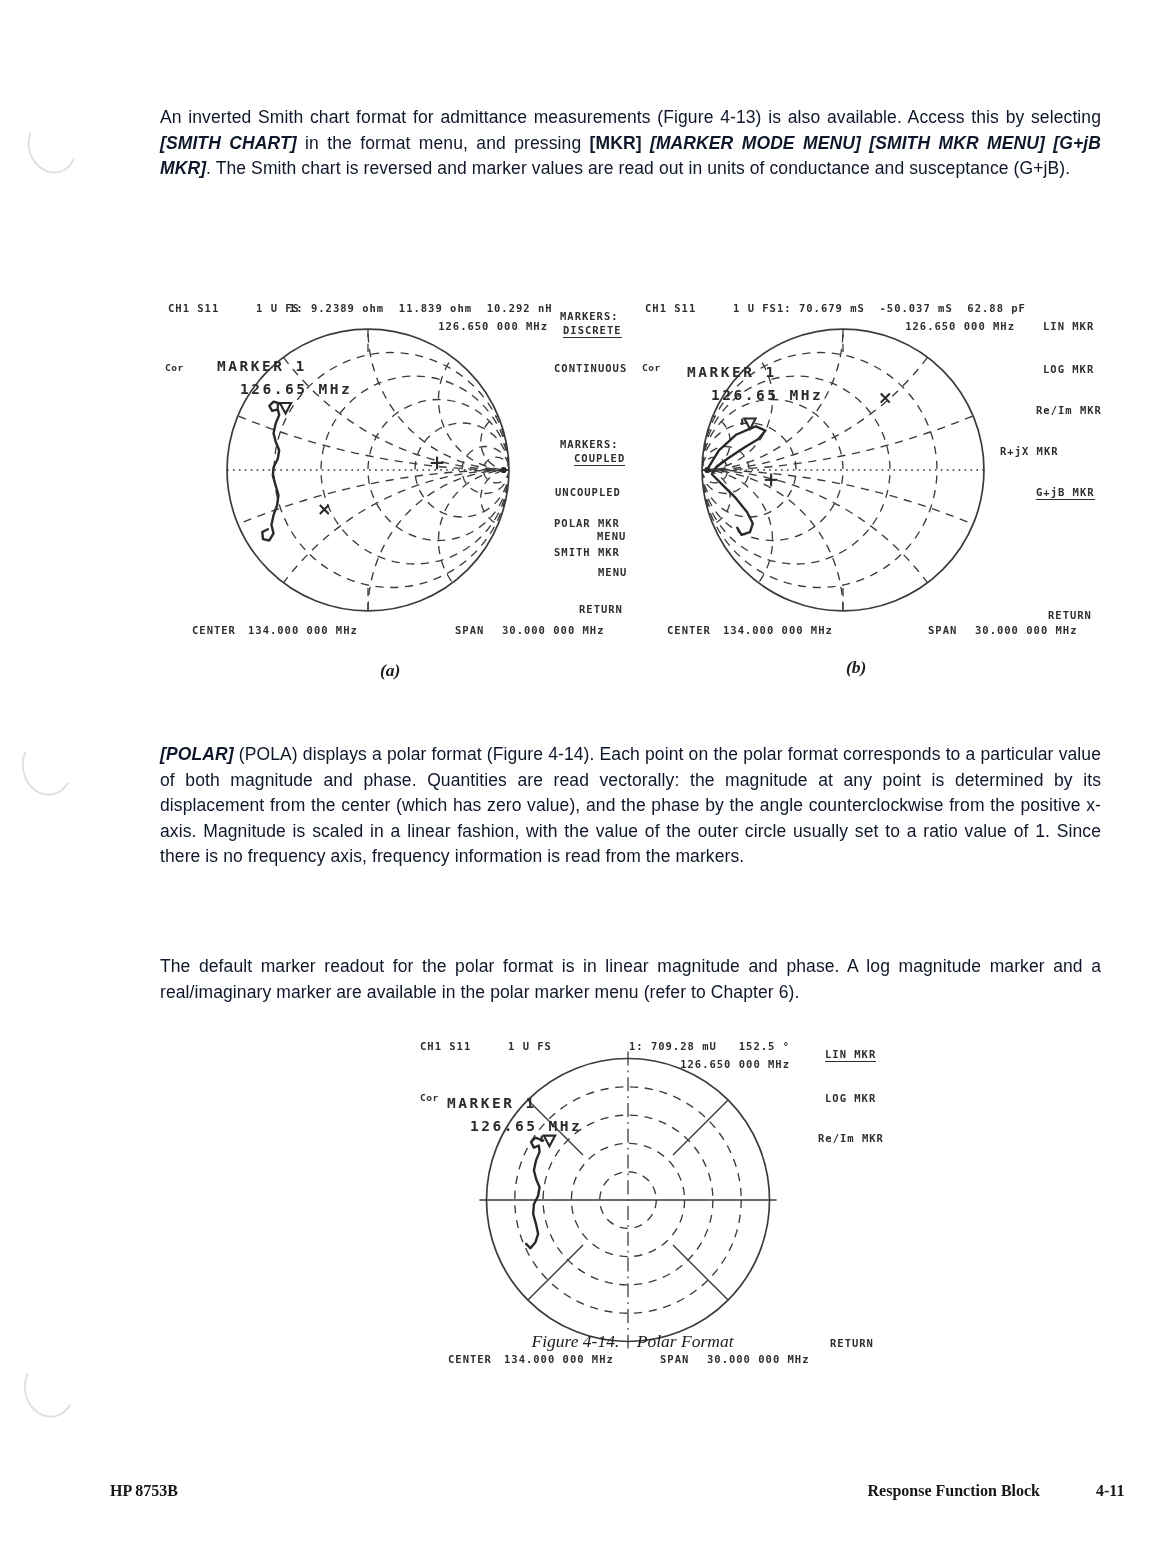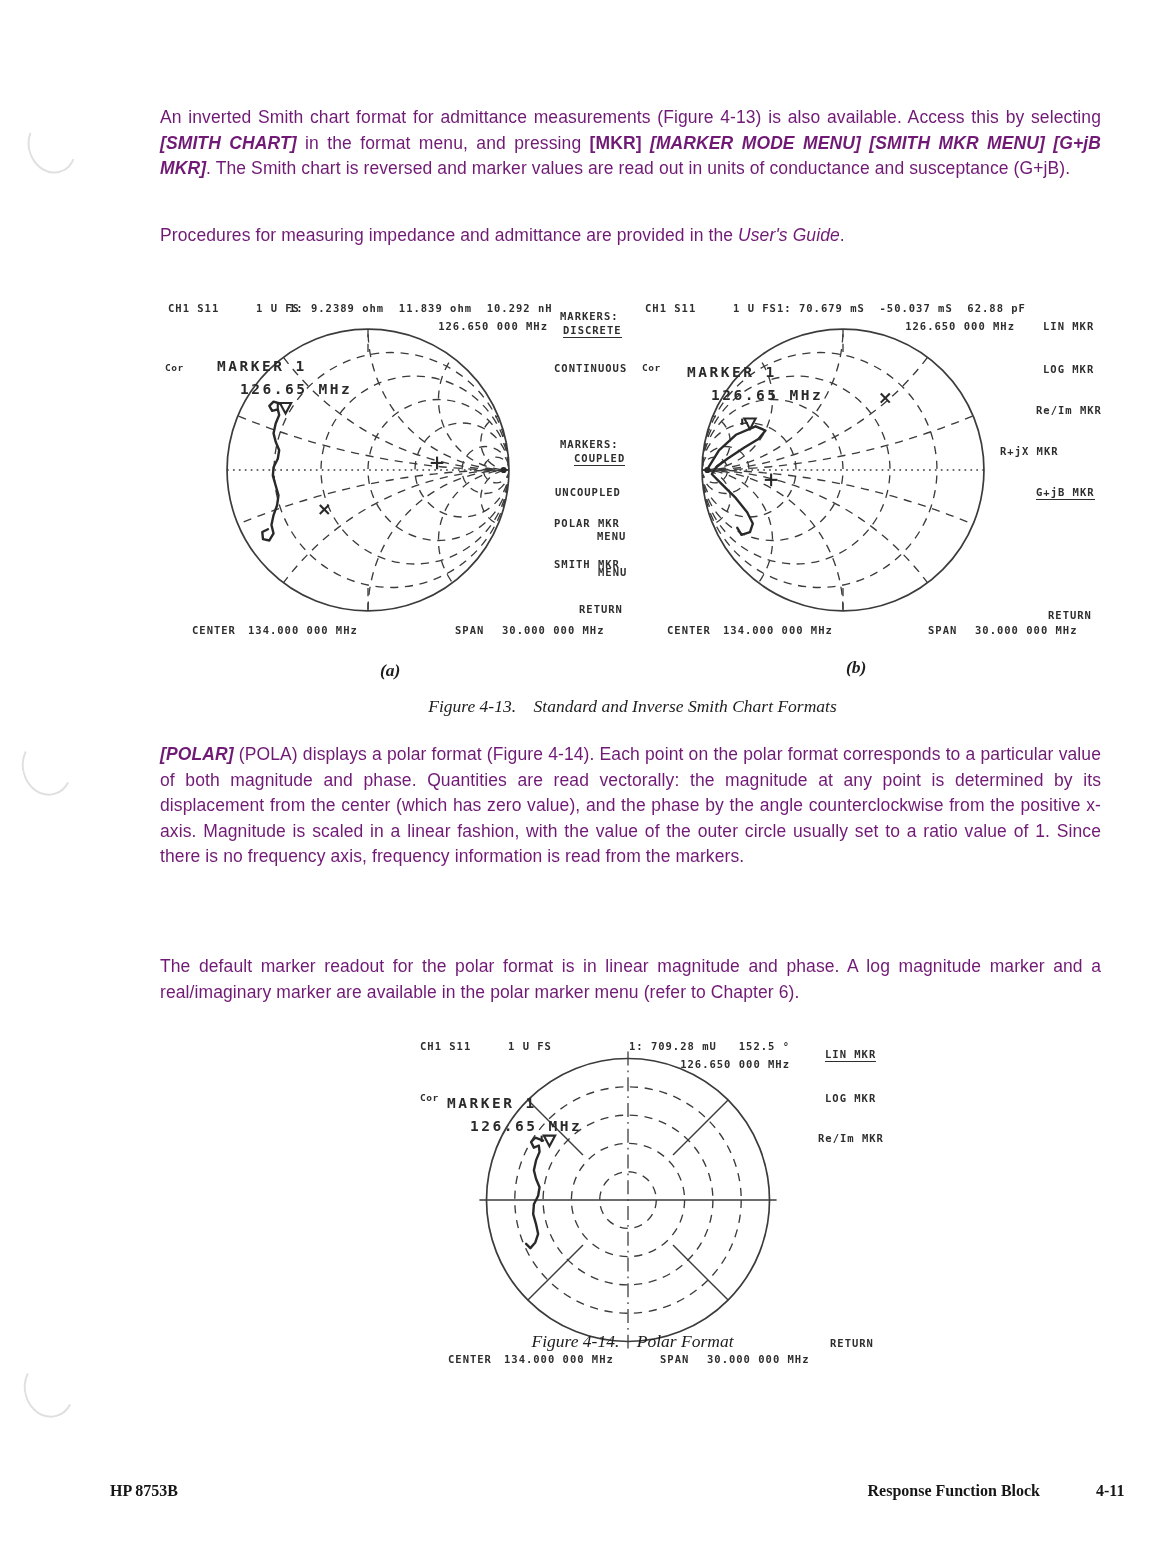--- a/index.html
+++ b/index.html
@@ -1,19 +1,19 @@
 <!DOCTYPE html>
 <html><head>
 <meta charset="utf-8">
 <style>
   html,body{margin:0;padding:0;background:#9a9a9a;}
   .page{position:relative;width:1176px;height:1544px;background:#ffffff;overflow:hidden;
         font-family:"Liberation Sans", sans-serif;color:#1c1c1c;}
   .body-text{position:absolute;width:941px;font-size:17.5px;line-height:25.5px;
-             text-align:justify;letter-spacing:0.1px;color:#701a75;margin:0;}
+             text-align:justify;letter-spacing:0.1px;color:#0f172a;margin:0;}
   .bi{font-weight:bold;font-style:italic;}
   .b{font-weight:bold;}
   .i{font-style:italic;}
   .crt-text{position:absolute;font-family:"DejaVu Sans Mono", monospace;font-size:10.5px;
             letter-spacing:1px;color:#2e2e2e;white-space:pre;line-height:12px;}
   .crt-right{text-align:right;}
   .mkr-text{position:absolute;font-family:"DejaVu Sans Mono", monospace;font-size:14.5px;
             letter-spacing:2.5px;color:#2a2a2a;white-space:pre;}
   .cor{position:absolute;font-family:"DejaVu Sans Mono", monospace;font-size:9.5px;
        letter-spacing:0.5px;color:#2e2e2e;}
@@ -42,23 +42,20 @@
 <div class="page">
 
   <div class="artifact" style="left:28px;top:118px;width:44px;height:52px;transform:rotate(-20deg);"></div>
   <div class="artifact" style="left:22px;top:738px;width:46px;height:54px;transform:rotate(-15deg);"></div>
   <div class="artifact" style="left:24px;top:1360px;width:46px;height:54px;transform:rotate(-15deg);"></div>
 
   <p class="body-text" style="left:160px;top:105px;">
     <span>An inverted Smith chart format for admittance measurements (Figure 4-13) is also available. Access this by selecting </span><span class="bi">[SMITH CHART]</span><span> in the format menu, and pressing </span><span class="b">[MKR]</span><span class="bi"> [MARKER MODE MENU] [SMITH MKR MENU] [G+jB MKR]</span><span>. The Smith chart is reversed and marker values are read out in units of conductance and susceptance (G+jB).</span>
   </p>
 
-  <p class="body-text" style="left:160px;top:223px;text-align:left;">
-    <span>Procedures for measuring impedance and admittance are provided in the </span><span class="i">User's Guide</span><span>.</span>
-  </p>
 
   <div class="fig" style="left:160px;top:300px;width:945px;height:420px;">
 
     <div class="crt-text" style="left:8px;top:2px;">CH1 S11</div>
     <div class="crt-text" style="left:96px;top:2px;">1 U FS</div>
     <div class="crt-text crt-right" style="left:129px;top:2px;width:248px;text-align:right;">1: 9.2389 ohm  11.839 ohm  10.292 nH</div>
     <div class="crt-text crt-right" style="left:140px;top:20px;width:248px;">126.650 000 MHz</div>
     <div class="cor" style="left:5px;top:62px;">Cor</div>
     <svg style="left:60px;top:22px;" width="296" height="296" viewBox="-1.05 -1.05 2.1 2.1">
         <defs>
@@ -107,21 +104,21 @@
     <div class="crt-text" style="left:342px;top:324px;">30.000 000 MHz</div>
 
     <div class="crt-text" style="left:400px;top:10px;"><span>MARKERS:</span></div>
     <div class="crt-text" style="left:403px;top:24px;"><span class="u">DISCRETE</span></div>
     <div class="crt-text" style="left:394px;top:62px;">CONTINUOUS</div>
     <div class="crt-text" style="left:400px;top:138px;">MARKERS:</div>
     <div class="crt-text" style="left:414px;top:152px;"><span class="u">COUPLED</span></div>
     <div class="crt-text" style="left:395px;top:186px;">UNCOUPLED</div>
     <div class="crt-text" style="left:394px;top:217px;">POLAR MKR</div>
     <div class="crt-text" style="left:437px;top:230px;">MENU</div>
-    <div class="crt-text" style="left:394px;top:258px;">SMITH MKR</div>
+    <div class="crt-text" style="left:394px;top:246px;">SMITH MKR</div>
     <div class="crt-text" style="left:438px;top:266px;">MENU</div>
     <div class="crt-text" style="left:419px;top:303px;">RETURN</div>
 
     <div class="crt-text" style="left:485px;top:2px;">CH1 S11</div>
     <div class="crt-text" style="left:573px;top:2px;">1 U FS</div>
     <div class="crt-text crt-right" style="left:617px;top:2px;width:238px;">1: 70.679 mS  -50.037 mS  62.88 pF</div>
     <div class="crt-text crt-right" style="left:617px;top:20px;width:238px;">126.650 000 MHz</div>
     <div class="cor" style="left:482px;top:62px;">Cor</div>
     <svg style="left:535px;top:22px;" width="296" height="296" viewBox="-1.05 -1.05 2.1 2.1">
         <defs>
@@ -173,21 +170,20 @@
     <div class="crt-text" style="left:883px;top:63px;">LOG MKR</div>
     <div class="crt-text" style="left:876px;top:104px;">Re/Im MKR</div>
     <div class="crt-text" style="left:840px;top:145px;">R+jX MKR</div>
     <div class="crt-text" style="left:876px;top:186px;text-align:center;"><span class="u">G+jB MKR</span></div>
     <div class="crt-text" style="left:888px;top:309px;">RETURN</div>
 
     <div class="caption" style="left:220px;top:360px;">(a)</div>
     <div class="caption" style="left:686px;top:357px;">(b)</div>
   </div>
 
-  <div class="caption caption-center" style="left:160px;top:696px;width:945px;">Figure 4-13.    Standard and Inverse Smith Chart Formats</div>
 
   <p class="body-text" style="left:160px;top:742px;">
     <span class="bi">[POLAR]</span><span> (POLA) displays a polar format (Figure 4-14). Each point on the polar format corresponds to a particular value of both magnitude and phase. Quantities are read vectorally: the magnitude at any point is determined by its displacement from the center (which has zero value), and the phase by the angle counterclockwise from the positive x-axis. Magnitude is scaled in a linear fashion, with the value of the outer circle usually set to a ratio value of 1. Since there is no frequency axis, frequency information is read from the markers.</span>
   </p>
 
   <p class="body-text" style="left:160px;top:910px;margin-top:44px;">
     <span>The default marker readout for the polar format is in linear magnitude and phase. A log magnitude marker and a real/imaginary marker are available in the polar marker menu (refer to Chapter 6).</span>
   </p>
 
   <div class="fig" style="left:415px;top:1035px;width:480px;height:345px;">

